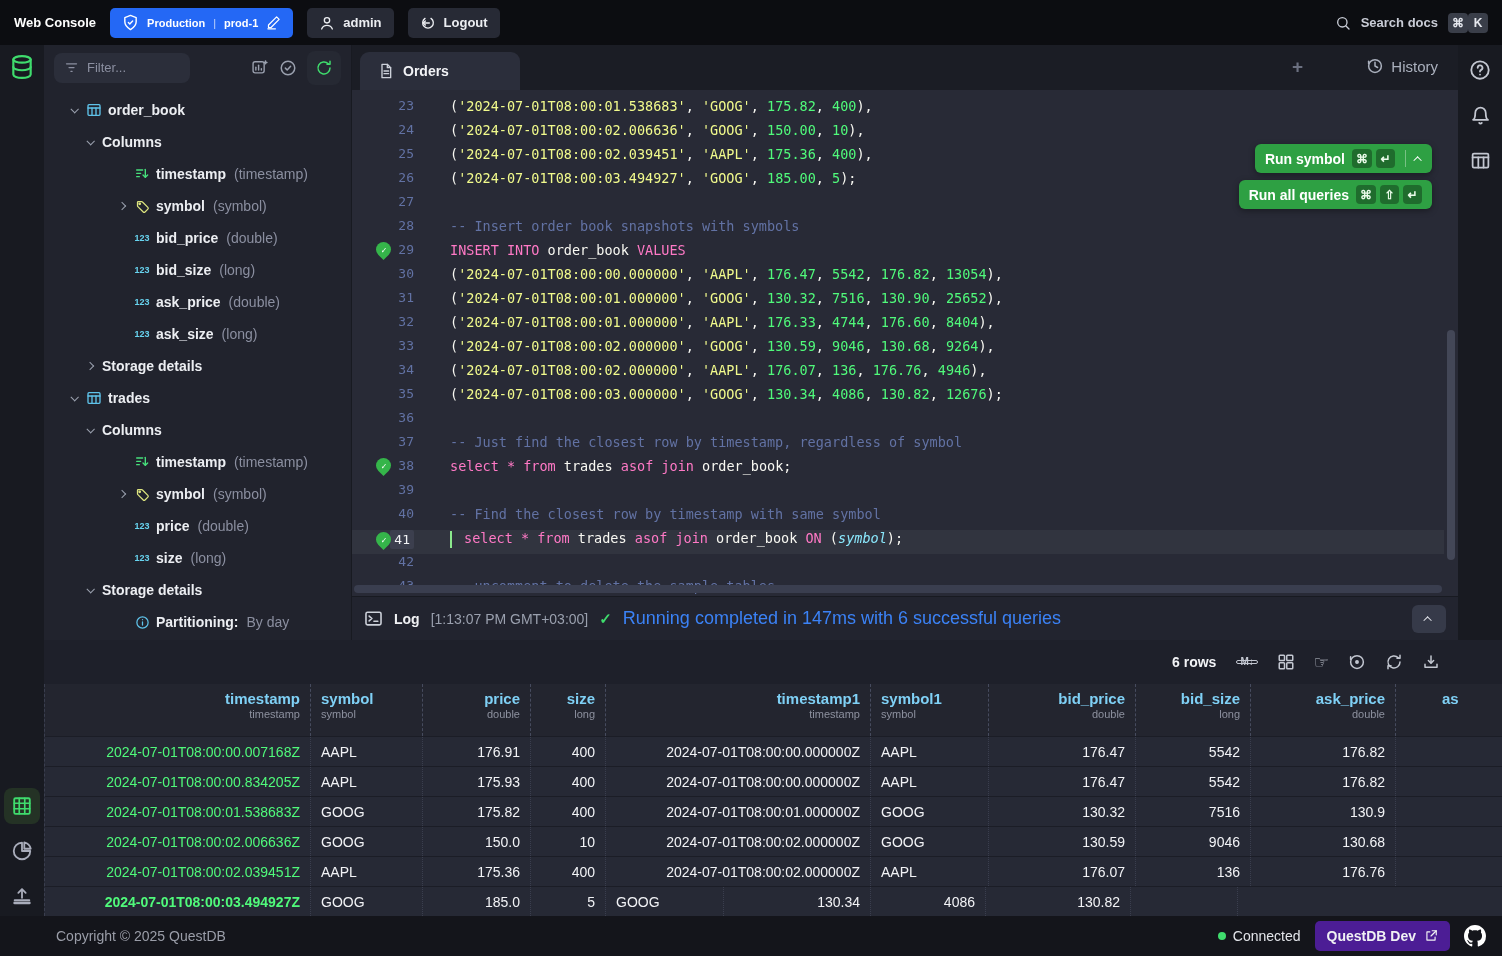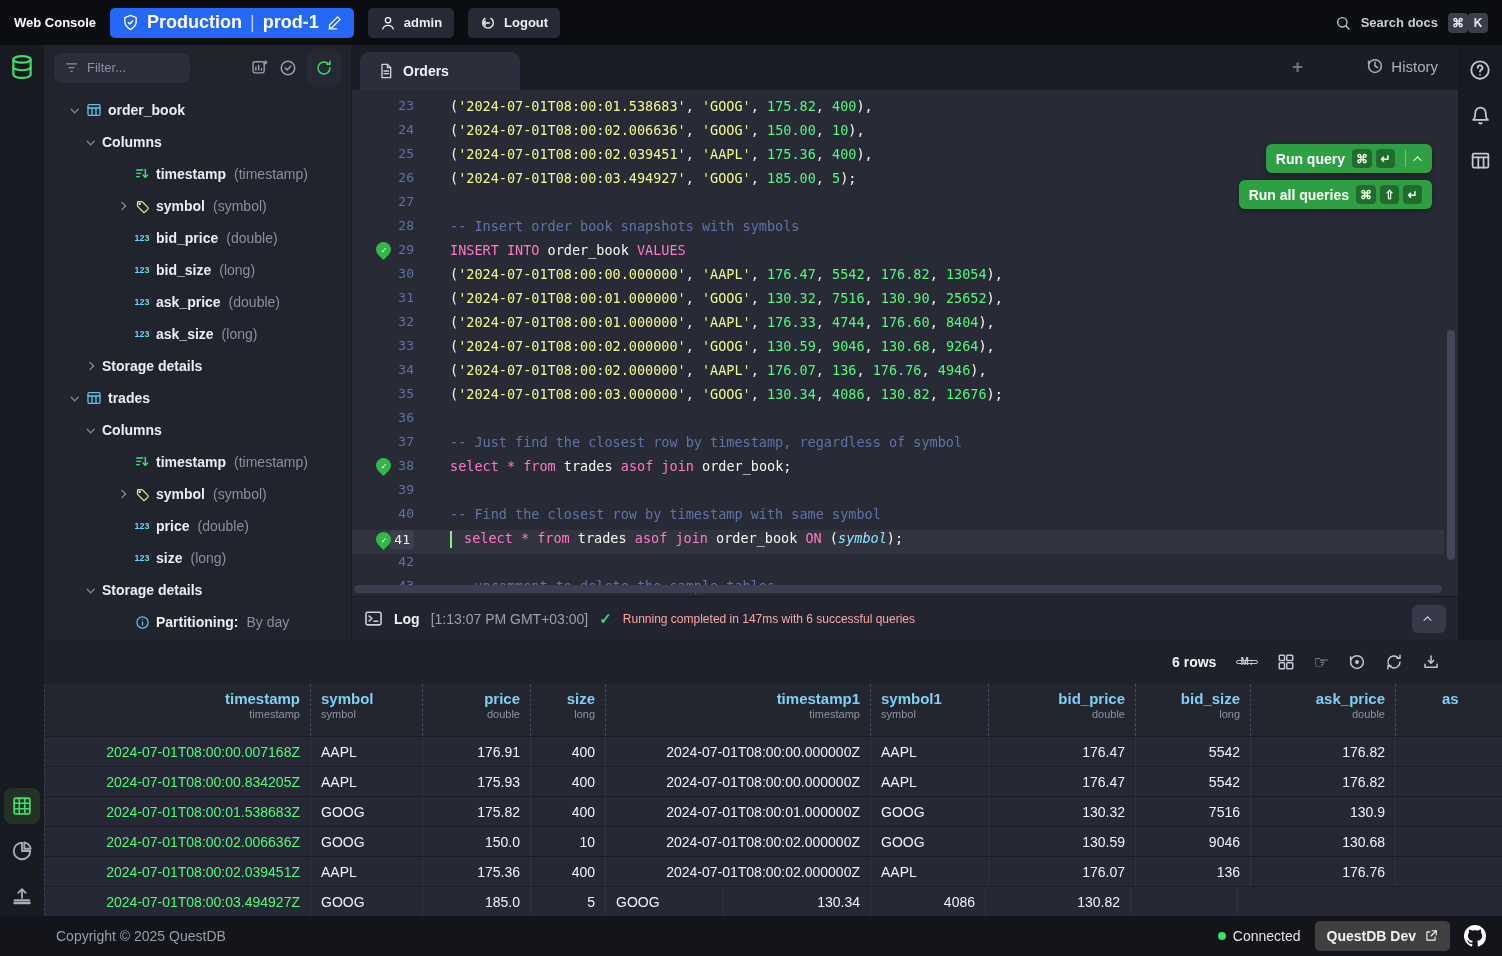--- a/index.html
+++ b/index.html
@@ -5,21 +5,21 @@
   *{margin:0;padding:0;box-sizing:border-box}
   html,body{width:1502px;height:956px;overflow:hidden;background:#15161d;
     font-family:"Liberation Sans",sans-serif;color:#e8e9ee;font-size:14px}
   .i{display:inline-flex;align-items:center;justify-content:center;line-height:0}
   .i svg{display:block}
 
   
   .topbar{height:45px;background:#0c0d11;display:flex;align-items:center;padding:0 14px;gap:14px}
   .app-title{font-size:13px;font-weight:700;color:#fff}
   .env-badge{height:30px;background:#2468f5;border-radius:5px;display:flex;align-items:center;gap:8px;
-    padding:0 12px;font-size:18px;font-weight:600;color:#fff;cursor:pointer}
+    padding:0 12px;font-size:11px;font-weight:600;color:#fff;cursor:pointer}
   .env-badge .sep{opacity:.7;font-weight:300}
   .chip{height:30px;background:#272a35;border-radius:5px;display:flex;align-items:center;gap:8px;
     padding:0 12px;font-size:13px;font-weight:700;color:#eceef2;cursor:pointer}
   .top-right{margin-left:auto;display:flex;align-items:center;gap:10px;color:#c9ccd6;font-size:13px;font-weight:600}
   .key{min-width:20px;height:20px;padding:0 4px;background:#3a3e49;border-radius:4px;display:inline-flex;
     align-items:center;justify-content:center;font-size:12px;color:#e6e8ee}
 
   
   .left-rail{position:absolute;left:0;top:45px;width:44px;height:871px;background:#181a21}
   .rail-db{position:absolute;left:8px;top:8px;width:28px;height:28px;color:#3fdc6d}
@@ -81,21 +81,21 @@
     padding:0 10px;color:#fff;font-size:14px;font-weight:600;cursor:pointer;box-shadow:0 2px 6px rgba(0,0,0,.35)}
   .runbtn .key{background:rgba(0,0,0,.32);color:#eafbea;height:19px;min-width:19px;font-size:12px}
   .runbtn .div{width:1px;height:17px;background:rgba(255,255,255,.35);margin:0 3px}
   .runbtn .chev{border-color:#fff}
 
   .logbar{height:44px;background:#22242f;border-top:1px solid #181a21;display:flex;align-items:center;gap:11px;padding:0 12px}
   .logbar .i{color:#cdd1da}
   .log-label{font-size:14px;font-weight:700;color:#f0f1f4}
   .log-time{color:#9aa0ae;font-size:14px}
   .log-check{color:#3fdc6d;font-size:15px;font-weight:700}
-  .log-msg{color:#fca5a5;font-size:12px}
+  .log-msg{color:#3b82f6;font-size:18px}
   .log-collapse{margin-left:auto;width:34px;height:28px;background:#363a49;border-radius:6px;
     display:flex;align-items:center;justify-content:center;cursor:pointer}
 
   .right-rail{width:44px;background:#181a21;display:flex;flex-direction:column;align-items:center;padding-top:14px;gap:24px;color:#c3c7d1}
   .right-rail .i{cursor:pointer}
 
   
   .results-toolbar{height:44px;margin-left:44px;background:#1e202a;display:flex;align-items:center;
     justify-content:flex-end;gap:20px;padding-right:62px;color:#c3c7d1}
   .rowcount{font-size:14px;font-weight:700;color:#f2f3f6}
@@ -114,21 +114,21 @@
     border-right:1px dotted #3a3e4e;overflow:hidden;white-space:nowrap}
   .gc.r{justify-content:flex-end}
   .gc.green{color:#50fa7b}
 
   
   .footer{height:40px;background:#14151b;display:flex;align-items:center;padding:0 16px 0 56px;gap:14px}
   .copyright{color:#9a9da8;font-size:14px}
   .foot-right{margin-left:auto;display:flex;align-items:center;gap:14px}
   .status{display:flex;align-items:center;gap:7px;color:#e3e5ea;font-size:14px}
   .dot{width:8px;height:8px;border-radius:50%;background:#3fdc6d}
-  .build-chip{height:30px;background:#404040;border-radius:5px;display:flex;align-items:center;gap:8px;
+  .build-chip{height:30px;background:#4c1d95;border-radius:5px;display:flex;align-items:center;gap:8px;
     padding:9px 12px;font-size:14px;font-weight:600;color:#f0f1f4;cursor:pointer}
   .gh-link{color:#fff;cursor:pointer}
 </style>
 </head>
 <body>
 
 <div class="topbar">
   <span class="app-title">Web Console</span>
   <div class="env-badge">
     <span class="i">
@@ -476,21 +476,21 @@
           <div class="cline"><span class="gut"><span class="lnum">37</span></span><span class="ctext"><span class="tk-c">-- Just find the closest row by timestamp, regardless of symbol</span></span></div>
           <div class="cline"><span class="gut"><span class="mark"><span>✓</span></span><span class="lnum">38</span></span><span class="ctext"><span class="tk-k">select</span><span class="tk-p"> </span><span class="tk-k">*</span><span class="tk-p"> </span><span class="tk-k">from</span><span class="tk-p"> trades </span><span class="tk-k">asof</span><span class="tk-p"> </span><span class="tk-k">join</span><span class="tk-p"> order_book;</span></span></div>
           <div class="cline"><span class="gut"><span class="lnum">39</span></span><span class="ctext"></span></div>
           <div class="cline"><span class="gut"><span class="lnum">40</span></span><span class="ctext"><span class="tk-c">-- Find the closest row by timestamp with same symbol</span></span></div>
           <div class="cline active"><span class="gut"><span class="mark"><span>✓</span></span><span class="lnum">41</span></span><span class="ctext"><span class="caret"></span><span class="tk-k">select</span><span class="tk-p"> </span><span class="tk-k">*</span><span class="tk-p"> </span><span class="tk-k">from</span><span class="tk-p"> trades </span><span class="tk-k">asof</span><span class="tk-p"> </span><span class="tk-k">join</span><span class="tk-p"> order_book </span><span class="tk-k">ON</span><span class="tk-p"> (</span><span class="tk-t">symbol</span><span class="tk-p">);</span></span></div>
           <div class="cline"><span class="gut"><span class="lnum">42</span></span><span class="ctext"></span></div>
           <div class="cline"><span class="gut"><span class="lnum">43</span></span><span class="ctext"><span class="tk-c">-- uncomment to delete the sample tables</span></span></div>
         </div>
       <div class="runbox">
         <div class="runbtn">
-          <span>Run query</span>
+          <span>Run symbol</span>
           <span id="runq-keys" style="display:inline-flex;gap:4px">
               <span class="key">⌘</span>
               <span class="key">↵</span>
             </span>
           <span class="div"></span>
           <span class="chev up"></span>
         </div>
         <div class="runbtn">
           <span>Run all queries</span>
           <span id="runall-keys" style="display:inline-flex;gap:4px">
@@ -685,21 +685,21 @@
         <div class="gc r" style="width: 108px; flex: 0 0 auto;">175.36</div>
         <div class="gc r" style="width: 75px; flex: 0 0 auto;">400</div>
         <div class="gc r" style="width: 265px; flex: 0 0 auto;">2024-07-01T08:00:02.000000Z</div>
         <div class="gc" style="width: 118px; flex: 0 0 auto;">AAPL</div>
         <div class="gc r" style="width: 147px; flex: 0 0 auto;">176.07</div>
         <div class="gc r" style="width: 115px; flex: 0 0 auto;">136</div>
         <div class="gc r" style="width: 145px; flex: 0 0 auto;">176.76</div>
         <div class="gc" style="width: 107px; flex: 0 0 auto;"></div>
       </div>
       <div class="grow">
-        <div class="gc r green" style="width: 266px; flex: 0 0 auto;">2024-07-01T08:00:03.494927Z</div>
+        <div class="gc r green" style="width: 266px; flex: 0 0 auto; font-weight: bold;">2024-07-01T08:00:03.494927Z</div>
         <div class="gc" style="width: 112px; flex: 0 0 auto;">GOOG</div>
         <div class="gc r" style="width: 108px; flex: 0 0 auto;">185.0</div>
         <div class="gc r" style="width: 75px; flex: 0 0 auto;">5</div>
         <div class="gc" style="width: 118px; flex: 0 0 auto;">GOOG</div>
         <div class="gc r" style="width: 147px; flex: 0 0 auto;">130.34</div>
         <div class="gc r" style="width: 115px; flex: 0 0 auto;">4086</div>
         <div class="gc r" style="width: 145px; flex: 0 0 auto;">130.82</div>
         <div class="gc" style="width: 107px; flex: 0 0 auto;"></div>
       </div>
     </div>

